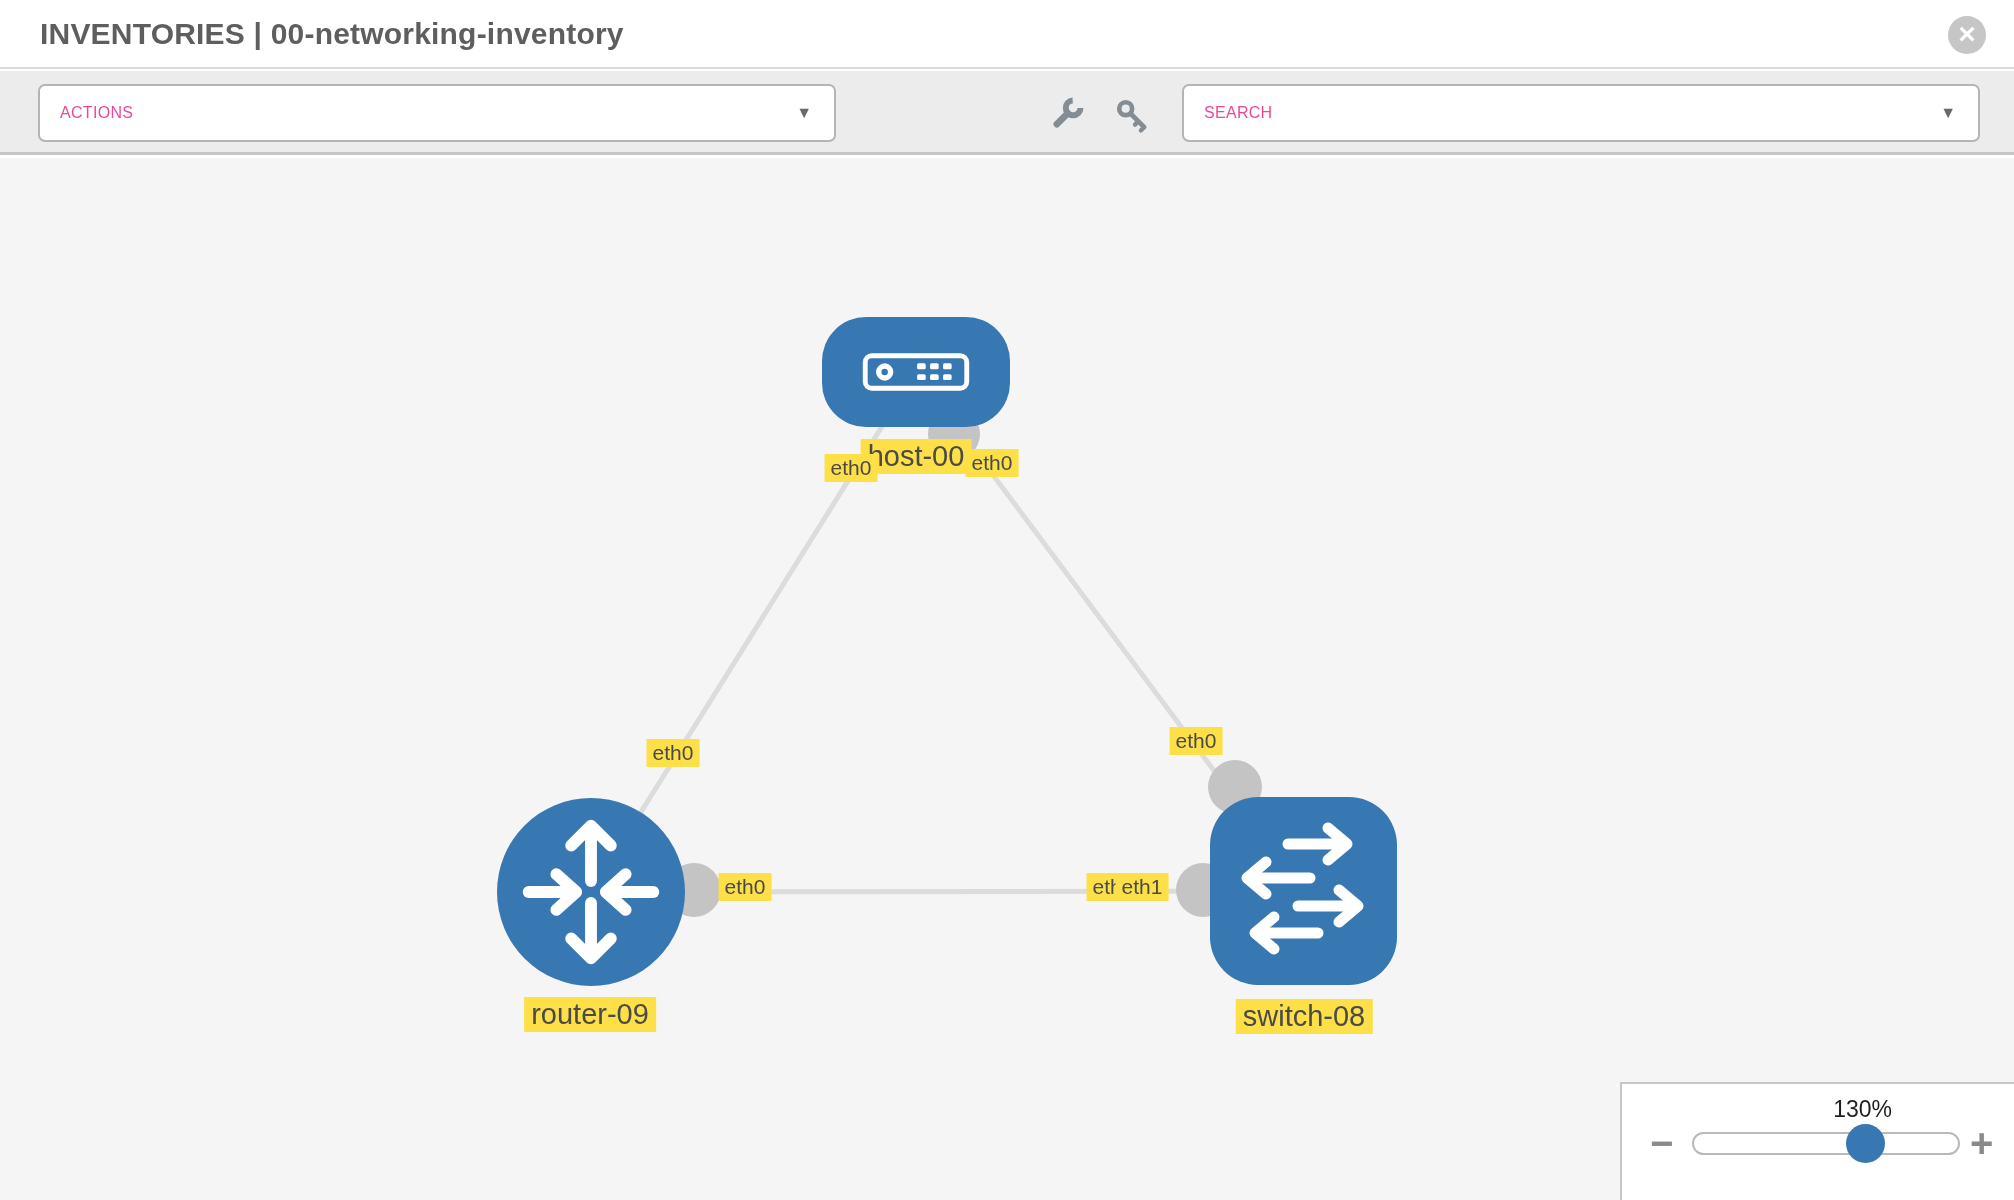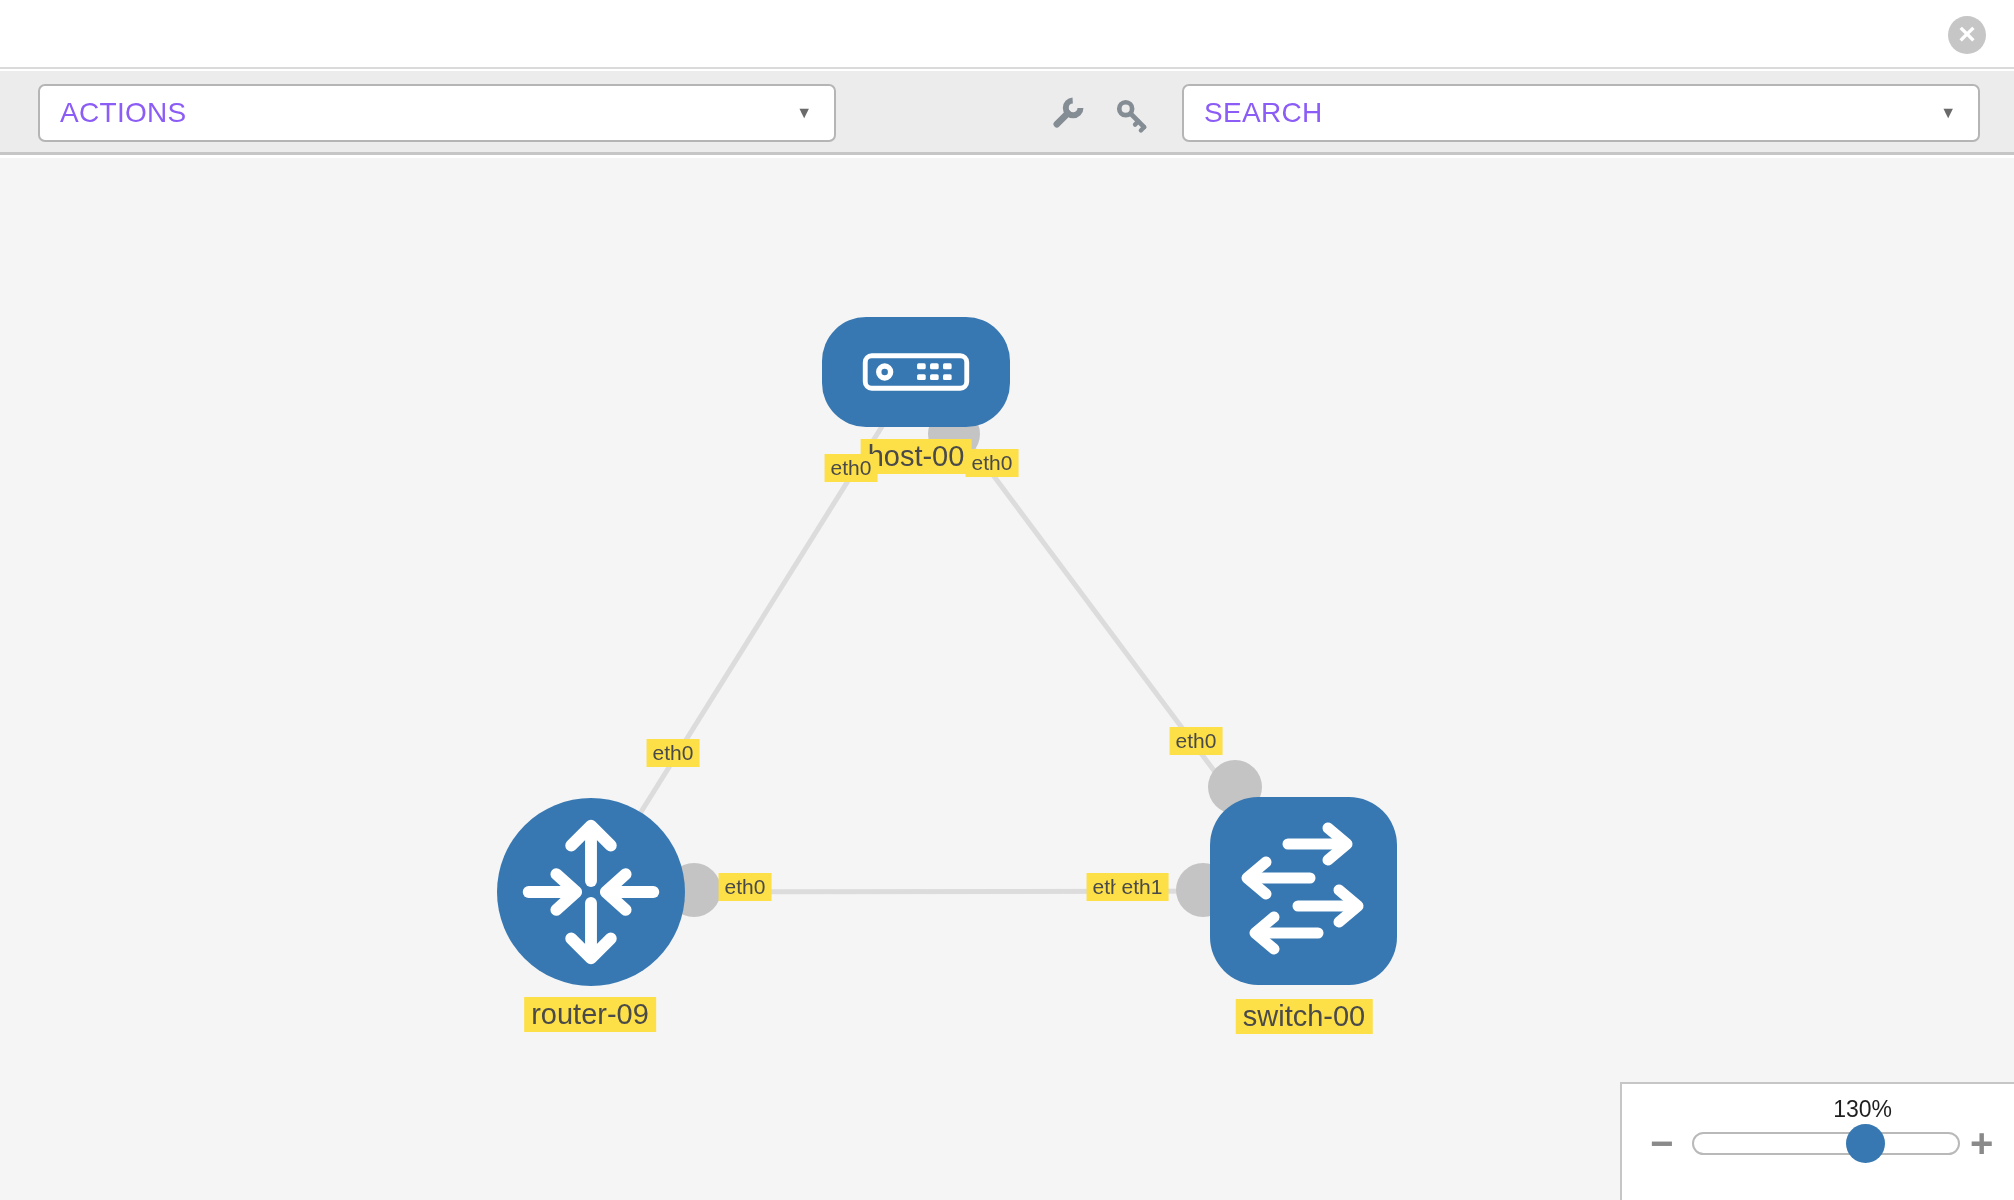--- a/index.html
+++ b/index.html
@@ -15,21 +15,21 @@
   .close-btn { position:absolute; left:1948px; top:16px; width:38px; height:38px;
     border-radius:50%; background:#c6c6c6; color:#ffffff; text-align:center;
     line-height:36px; font-size:30px; font-weight:700; cursor:pointer; }
 
   
   .toolbar { position:absolute; left:0; top:71px; width:2014px; height:84px;
     background:#ececec; border-bottom:3px solid #c6c6c6; }
   .select-box { position:absolute; top:13px; width:798px; height:58px;
     background:#ffffff; border:2px solid #b5b5b5; border-radius:7px; }
   .select-box .sel-text { position:absolute; left:20px; top:0; line-height:54px;
-    font-size:28px; color:#8b5cf6; letter-spacing:0.3px; }
+    font-size:16px; color:#ec4899; letter-spacing:0.3px; }
   .select-box .caret { position:absolute; right:22px; top:0; line-height:54px;
     font-size:16px; color:#6a6a6a; }
   .tool-icon { position:absolute; top:22px; width:42px; height:42px; cursor:pointer; }
 
   
   .canvas { position:absolute; left:0; top:158px; width:2014px; height:1042px;
     background:#f5f5f5; }
   .graph-svg { position:absolute; left:0; top:-158px; width:2014px; height:1200px;
     pointer-events:none; }
 
@@ -58,20 +58,21 @@
     background:#ffffff; border:2px solid #b9b9b9; border-radius:12px; cursor:pointer; }
   .zoom-knob { position:absolute; left:224px; top:40px; width:39px; height:39px;
     border-radius:50%; background:#3778b2; cursor:grab; }
 </style>
 </head>
 <body>
 
 <div class="app">
 
   <div class="header">
+    <div class="header-title">INVENTORIES | 00-networking-inventory</div>
     <div class="close-btn">×</div>
   </div>
 
   <div class="toolbar">
     <div class="select-box" style="left:38px;">
       <span class="sel-text">ACTIONS</span>
       <span class="caret">▼</span>
     </div>
 
     <svg class="tool-icon" style="left:1046px;" viewBox="0 0 24 24">
@@ -144,21 +145,21 @@
           <path d="M88 109 H135"></path>
             <path d="M129 93 L148 109 L129 125"></path>
           <path d="M108 136 H58"></path>
             <path d="M64 120 L45 136 L64 152"></path>
         </g>
       </svg>
     </div>
 
     <div class="lbl name-lbl" style="left:916px; top:281px;">host-00</div>
     <div class="lbl name-lbl" style="left:590px; top:839px;">router-09</div>
-    <div class="lbl name-lbl" style="left:1304px; top:841px;">switch-00</div>
+    <div class="lbl name-lbl" style="left:1304px; top:841px;">switch-08</div>
 
     <div class="lbl eth-lbl" style="left:851px; top:296px;">eth0</div>
     <div class="lbl eth-lbl" style="left:992px; top:291px;">eth0</div>
     <div class="lbl eth-lbl" style="left:673px; top:581px;">eth0</div>
     <div class="lbl eth-lbl" style="left:1196px; top:569px;">eth0</div>
     <div class="lbl eth-lbl" style="left:745px; top:715px;">eth0</div>
     <div class="lbl eth-lbl eth-under" style="left:1113px; top:715px;">eth0</div>
     <div class="lbl eth-lbl" style="left:1142px; top:715px;">eth1</div>
 
     <div class="zoom-panel">

